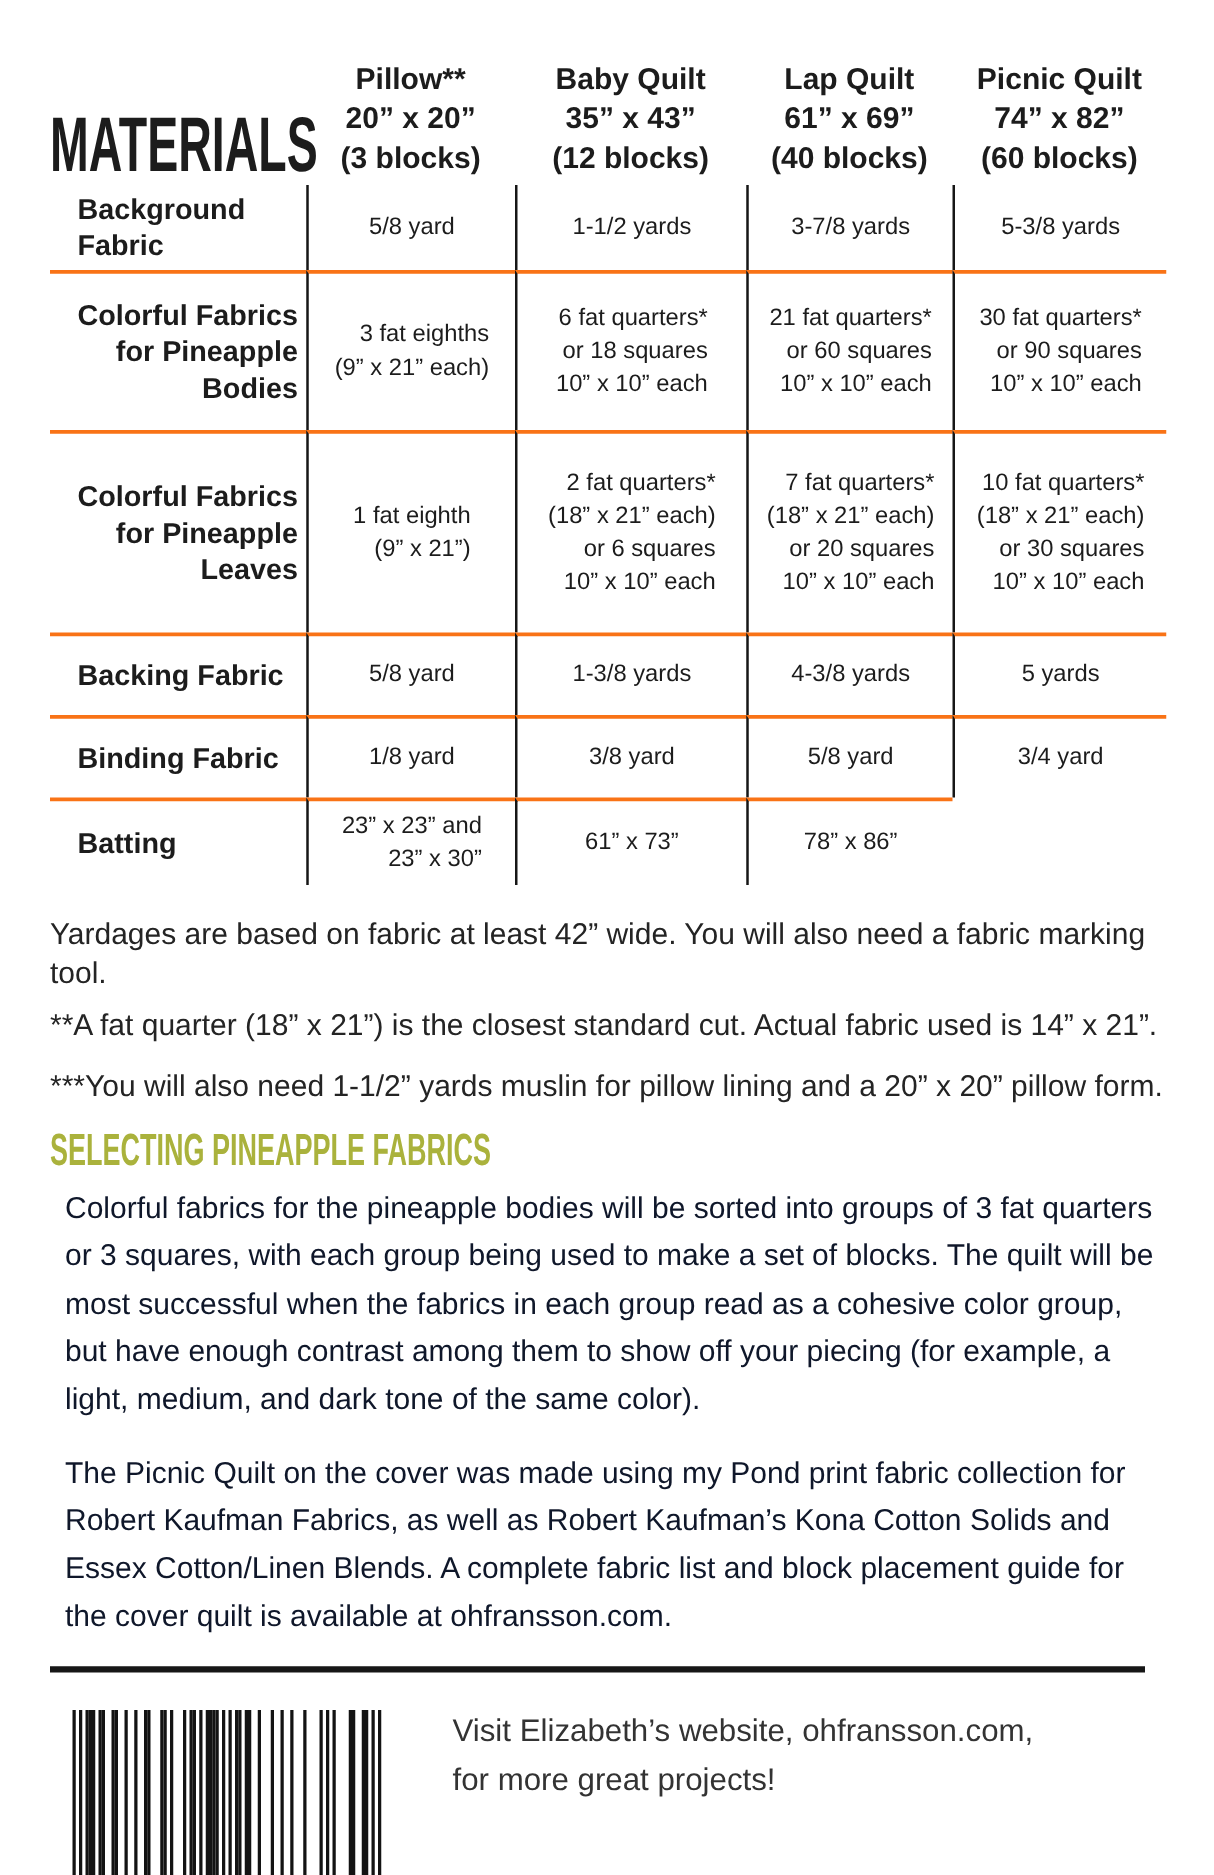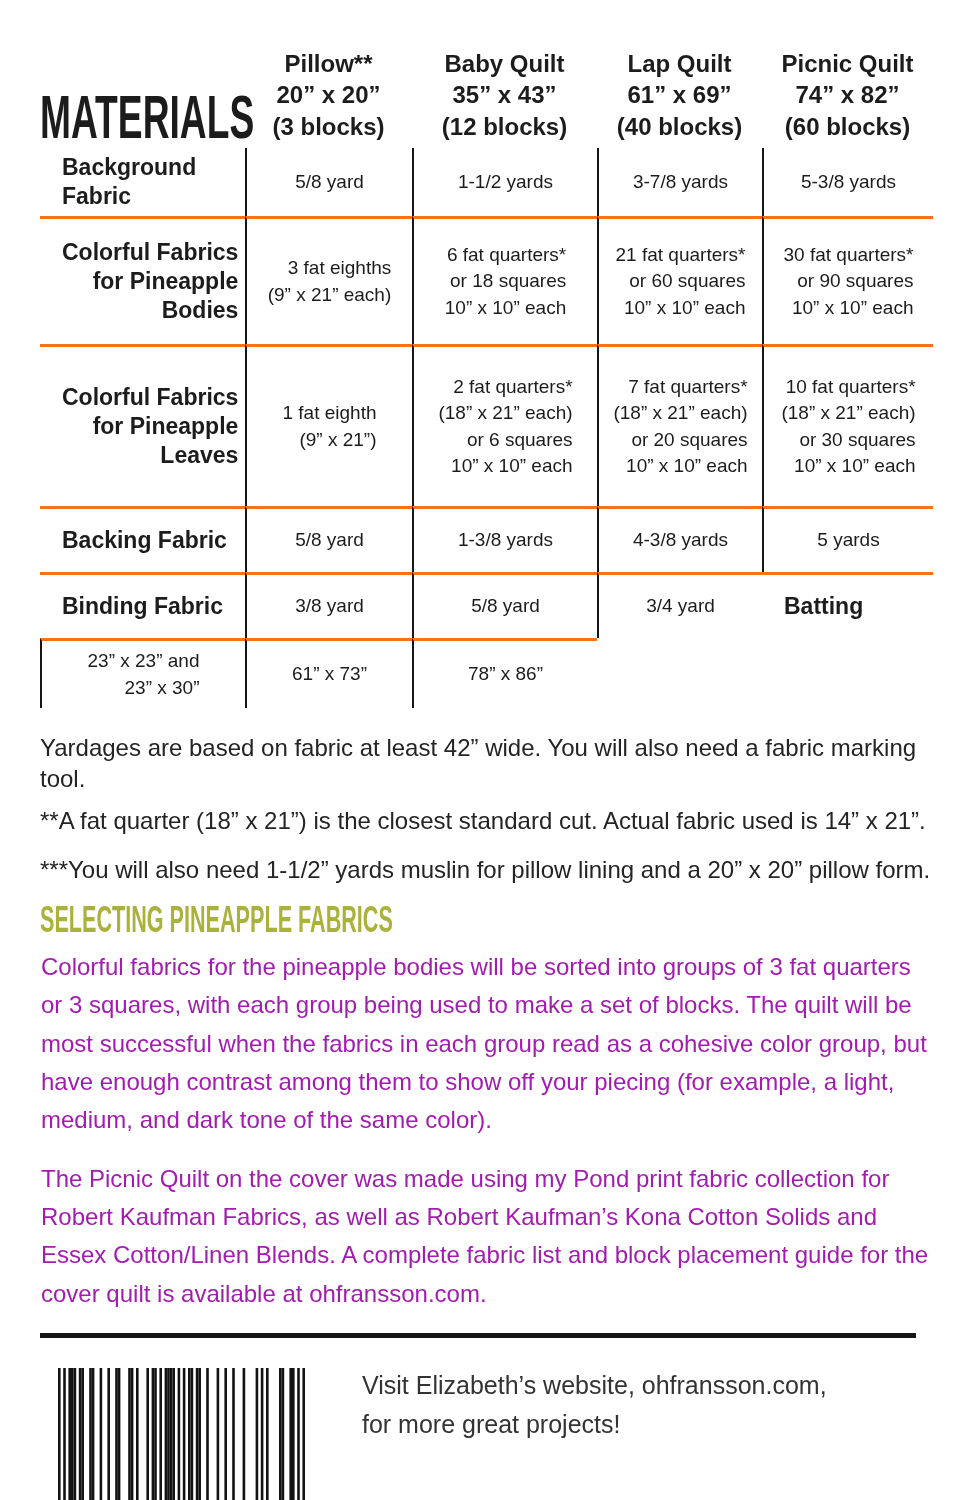--- a/index.html
+++ b/index.html
@@ -49,21 +49,21 @@
   .notes{margin-top:24px;font-size:24px;color:#242424;}
   .note{margin:0 0 17px 0;line-height:1.3;}
   .note.first{margin-bottom:11px;}
 
   
   .sec-heading{
     font-weight:bold;font-size:36px;line-height:1;color:#aab23c;
     transform:scaleX(0.60);transform-origin:left center;white-space:nowrap;
     margin:14px 0 10px 0;
   }
-  .para{font-size:24px;line-height:1.6;color:#a21caf;margin:0 0 20px 1px;}
+  .para{font-size:24px;line-height:1.6;color:#0f172a;margin:0 0 20px 12px;}
 
   
   .divider{border:0;border-top:5px solid #161616;margin:16px 0 0 0;width:876px;}
   .footer{display:flex;margin-top:24px;}
   .barcode-block{width:288px;flex:0 0 288px;}
   .upc{display:block;}
   .upc text{font-family:"Liberation Sans",sans-serif;fill:#222;}
   .upc .inner{font-size:26px;letter-spacing:2px;}
   .upc .outer{font-size:17px;}
   .footer-text{margin-left:34px;width:600px;color:#333;}
@@ -132,20 +132,21 @@
 or 30 squares
 10” x 10” each</div>
 
     <div class="rlabel rt">Backing Fabric</div>
     <div class="cell rt">5/8 yard</div>
     <div class="cell rt">1-3/8 yards</div>
     <div class="cell rt">4-3/8 yards</div>
     <div class="cell rt">5 yards</div>
 
     <div class="rlabel rt">Binding Fabric</div>
+    <div class="cell rt">1/8 yard</div>
     <div class="cell rt">3/8 yard</div>
     <div class="cell rt">5/8 yard</div>
     <div class="cell rt">3/4 yard</div>
 
     <div class="rlabel rt">Batting</div>
     <div class="cell rt">23” x 23” and
 23” x 30”</div>
     <div class="cell rt">61” x 73”</div>
     <div class="cell rt">78” x 86”</div>
   </div>

